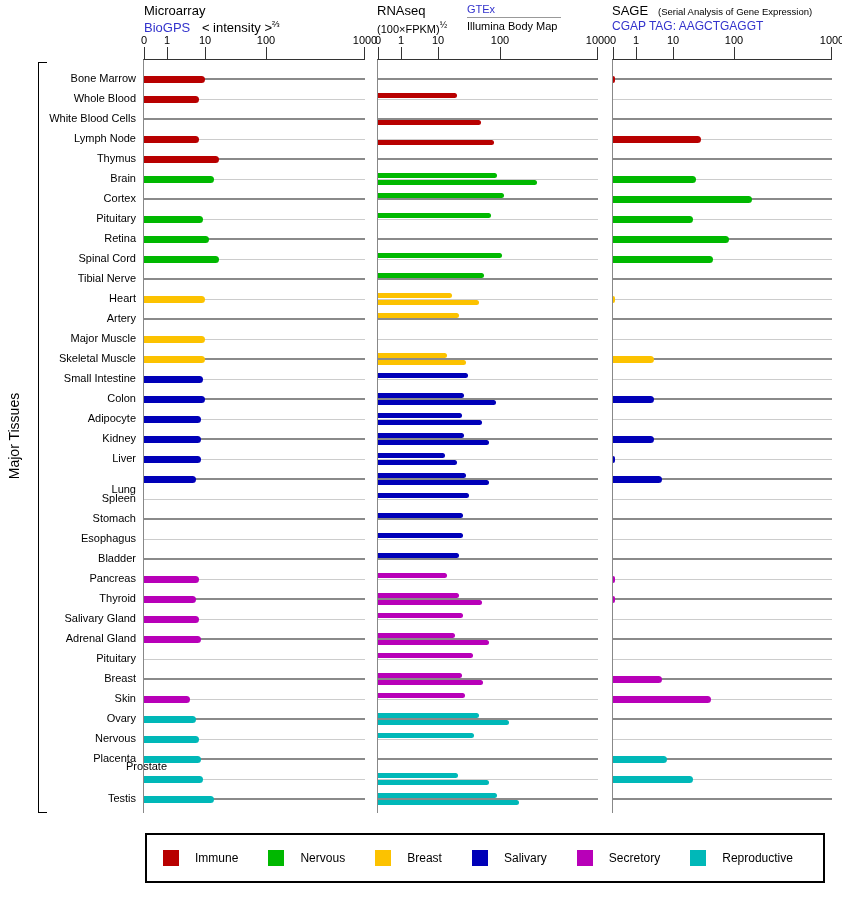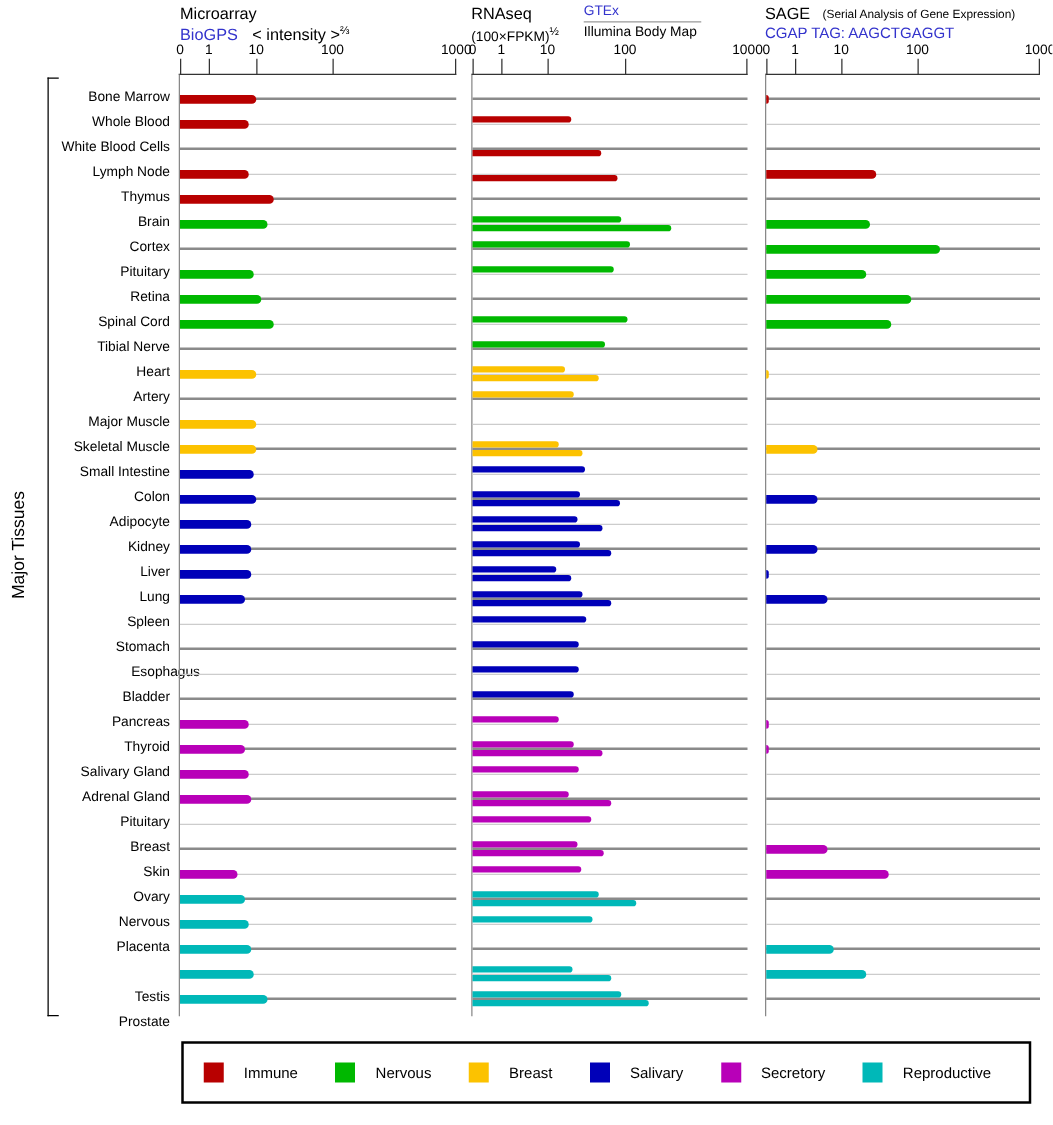--- a/index.html
+++ b/index.html
@@ -70,36 +70,36 @@
       <div class="tissue-label" style="top: 212px;">Tibial Nerve</div>
       <div class="tissue-label" style="top: 232px;">Heart</div>
       <div class="tissue-label" style="top: 252px;">Artery</div>
       <div class="tissue-label" style="top: 272px;">Major Muscle</div>
       <div class="tissue-label" style="top: 292px;">Skeletal Muscle</div>
       <div class="tissue-label" style="top: 312px;">Small Intestine</div>
       <div class="tissue-label" style="top: 332px;">Colon</div>
       <div class="tissue-label" style="top: 352px;">Adipocyte</div>
       <div class="tissue-label" style="top: 372px;">Kidney</div>
       <div class="tissue-label" style="top: 392px;">Liver</div>
-      <div class="tissue-label" style="top: 412px;">Lung</div>
+      <div class="tissue-label" style="top: 423px;">Lung</div>
       <div class="tissue-label" style="top: 432px;">Spleen</div>
       <div class="tissue-label" style="top: 452px;">Stomach</div>
-      <div class="tissue-label" style="top: 472px; margin-left: 24px;">Esophagus</div>
+      <div class="tissue-label" style="top: 472px;">Esophagus</div>
       <div class="tissue-label" style="top: 492px;">Bladder</div>
       <div class="tissue-label" style="top: 512px;">Pancreas</div>
       <div class="tissue-label" style="top: 532px;">Thyroid</div>
       <div class="tissue-label" style="top: 552px;">Salivary Gland</div>
       <div class="tissue-label" style="top: 572px;">Adrenal Gland</div>
       <div class="tissue-label" style="top: 592px;">Pituitary</div>
       <div class="tissue-label" style="top: 612px;">Breast</div>
       <div class="tissue-label" style="top: 632px;">Skin</div>
       <div class="tissue-label" style="top: 652px;">Ovary</div>
       <div class="tissue-label" style="top: 672px;">Nervous</div>
       <div class="tissue-label" style="top: 692px;">Placenta</div>
-      <div class="tissue-label" style="top: 752px;">Prostate</div>
+      <div class="tissue-label" style="top: 700px; margin-left: 31px;">Prostate</div>
       <div class="tissue-label" style="top: 732px;">Testis</div>
     </div>
 
   <div class="panel" id="panel-microarray" style="left:143px;width:221px">
       <div class="tick-label" style="left: 0px;">0</div>
       <div class="tick-mark" style="left: 0px;"></div>
       <div class="tick-label" style="left: 23px;">1</div>
       <div class="tick-mark" style="left: 23px;"></div>
       <div class="tick-label" style="left: 61px;">10</div>
       <div class="tick-mark" style="left: 61px;"></div>

